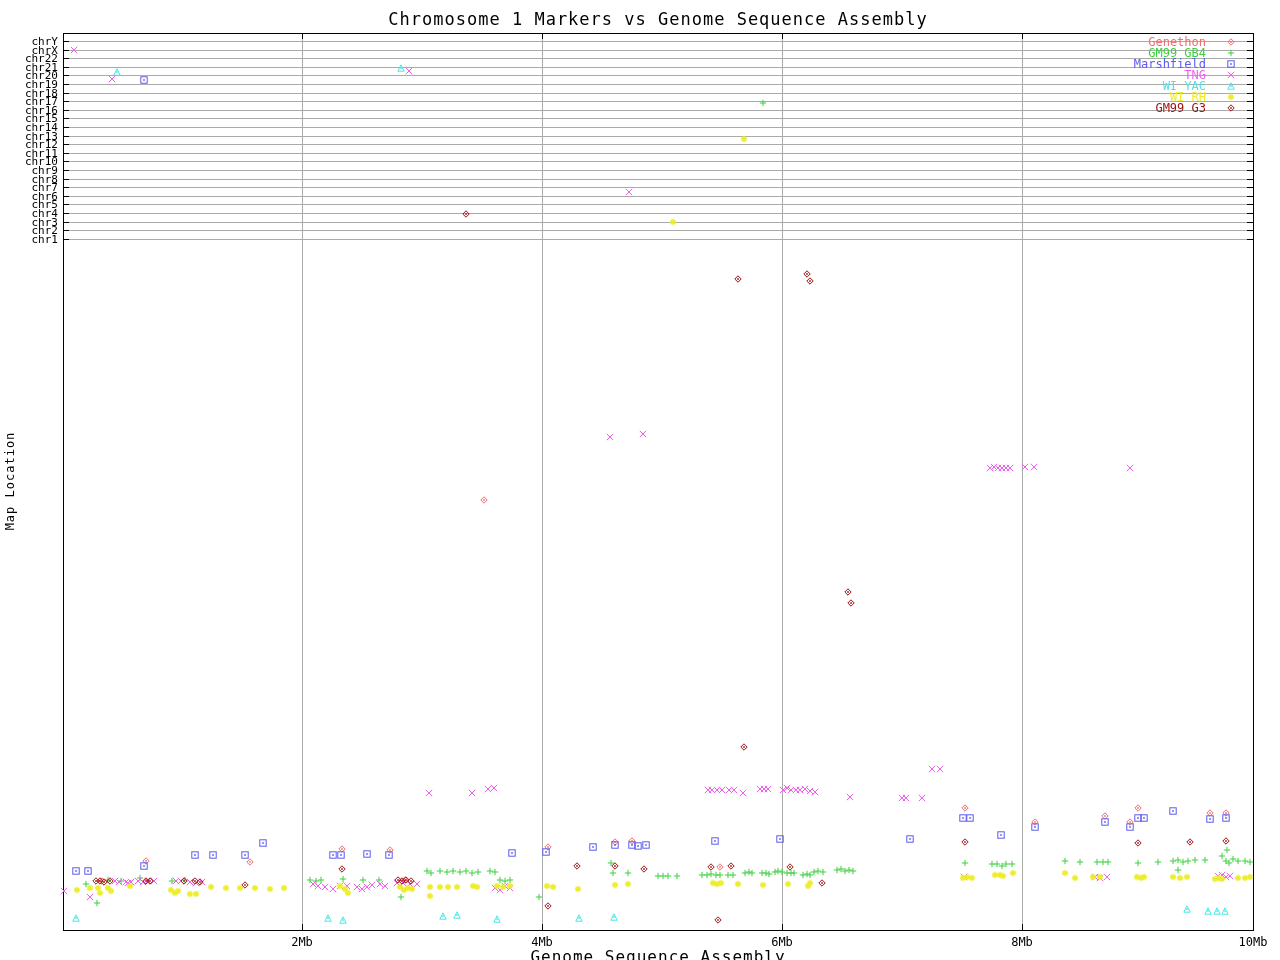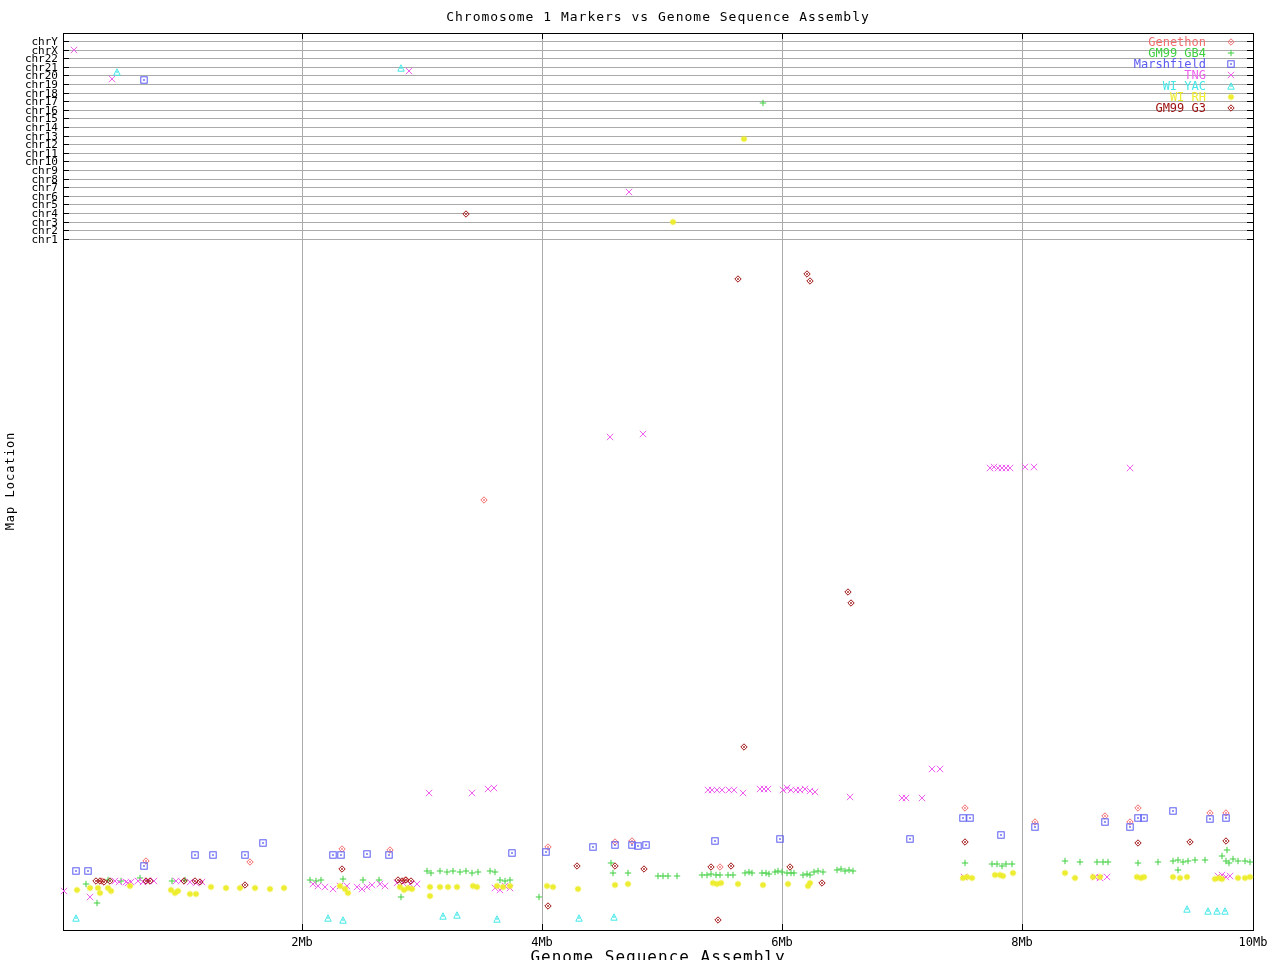--- a/index.html
+++ b/index.html
@@ -1,19 +1,19 @@
 <!DOCTYPE html>
 <html><head>
 <meta charset="utf-8">
 <style>
   html,body{margin:0;padding:0;background:#ffffff;}
   #canvas{position:relative;width:1280px;height:960px;background:#ffffff;
           font-family:"DejaVu Sans Mono","Liberation Mono",monospace;}
   .title{position:absolute;left:63px;top:9px;width:1190px;text-align:center;
-         font-size:13px;color:#000;letter-spacing:1px;}
+         font-size:17px;color:#000;letter-spacing:1px;}
   .xlabel{position:absolute;left:63px;top:947px;width:1190px;text-align:center;
           font-size:16px;color:#000;letter-spacing:1px;}
   .ylabel{position:absolute;left:10px;top:481px;font-size:12px;color:#000;letter-spacing:1px;
           transform:translate(-50%,-50%) rotate(-90deg);white-space:nowrap;}
   svg text{font-family:"DejaVu Sans Mono","Liberation Mono",monospace;}
 </style>
 </head>
 <body>
 
 <div id="canvas">

